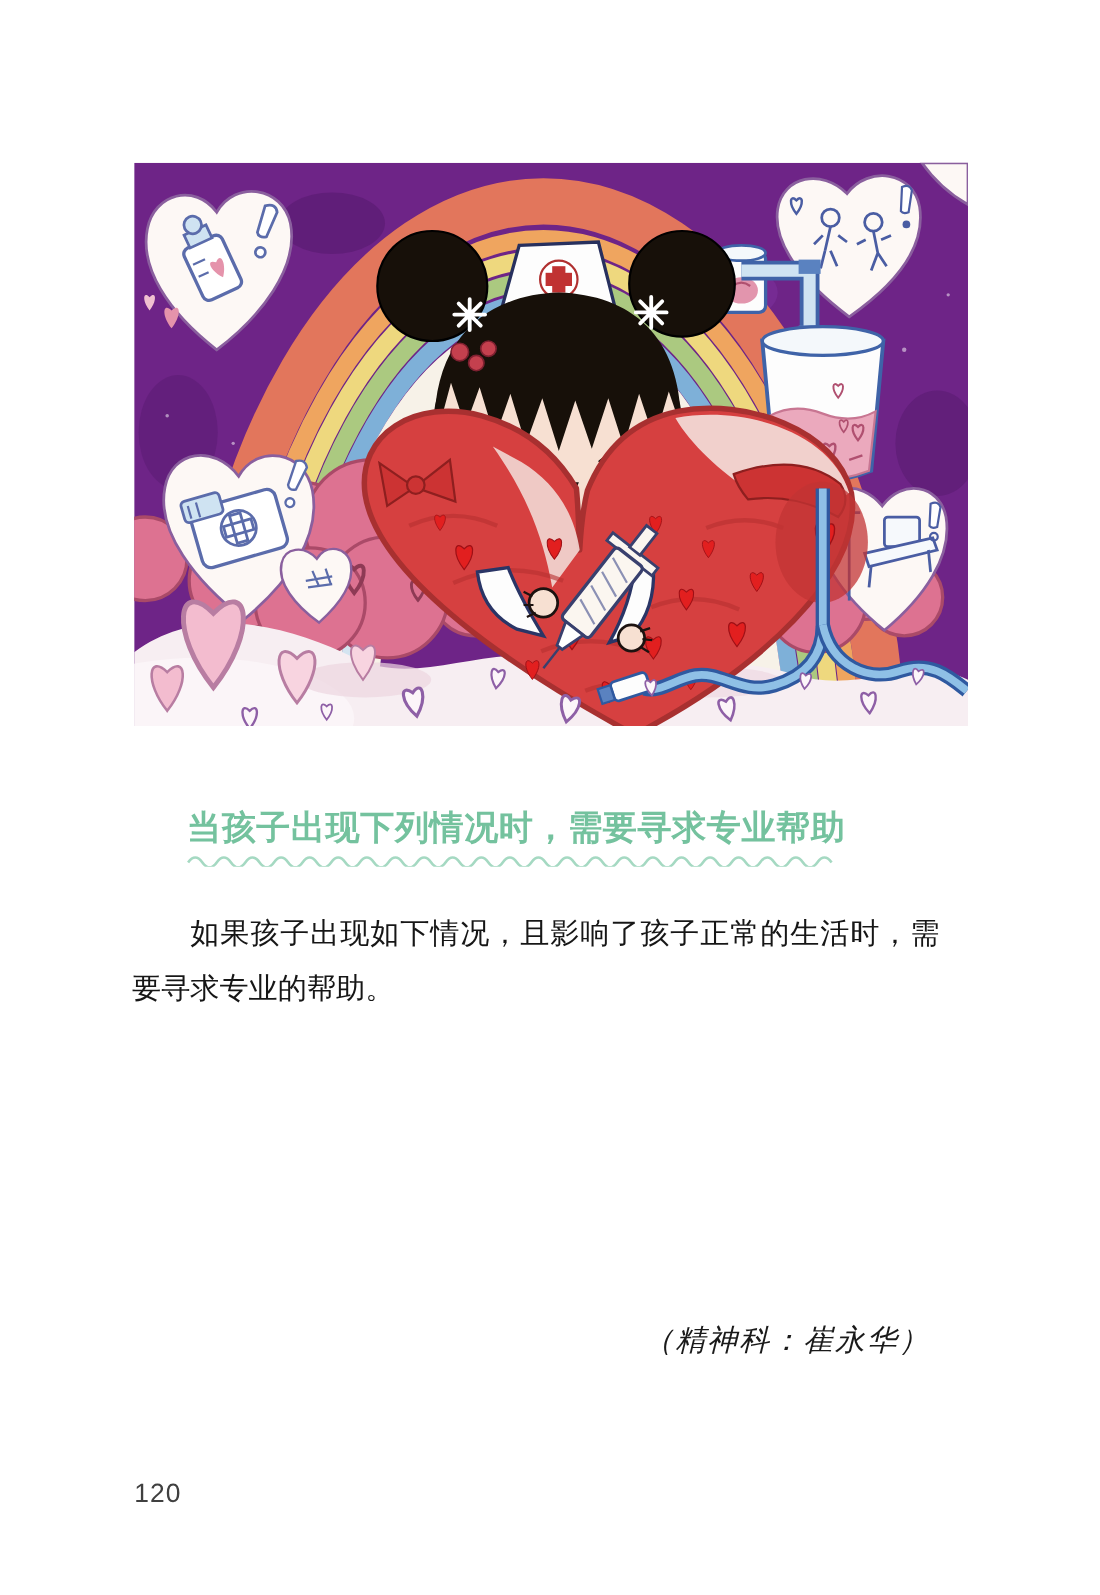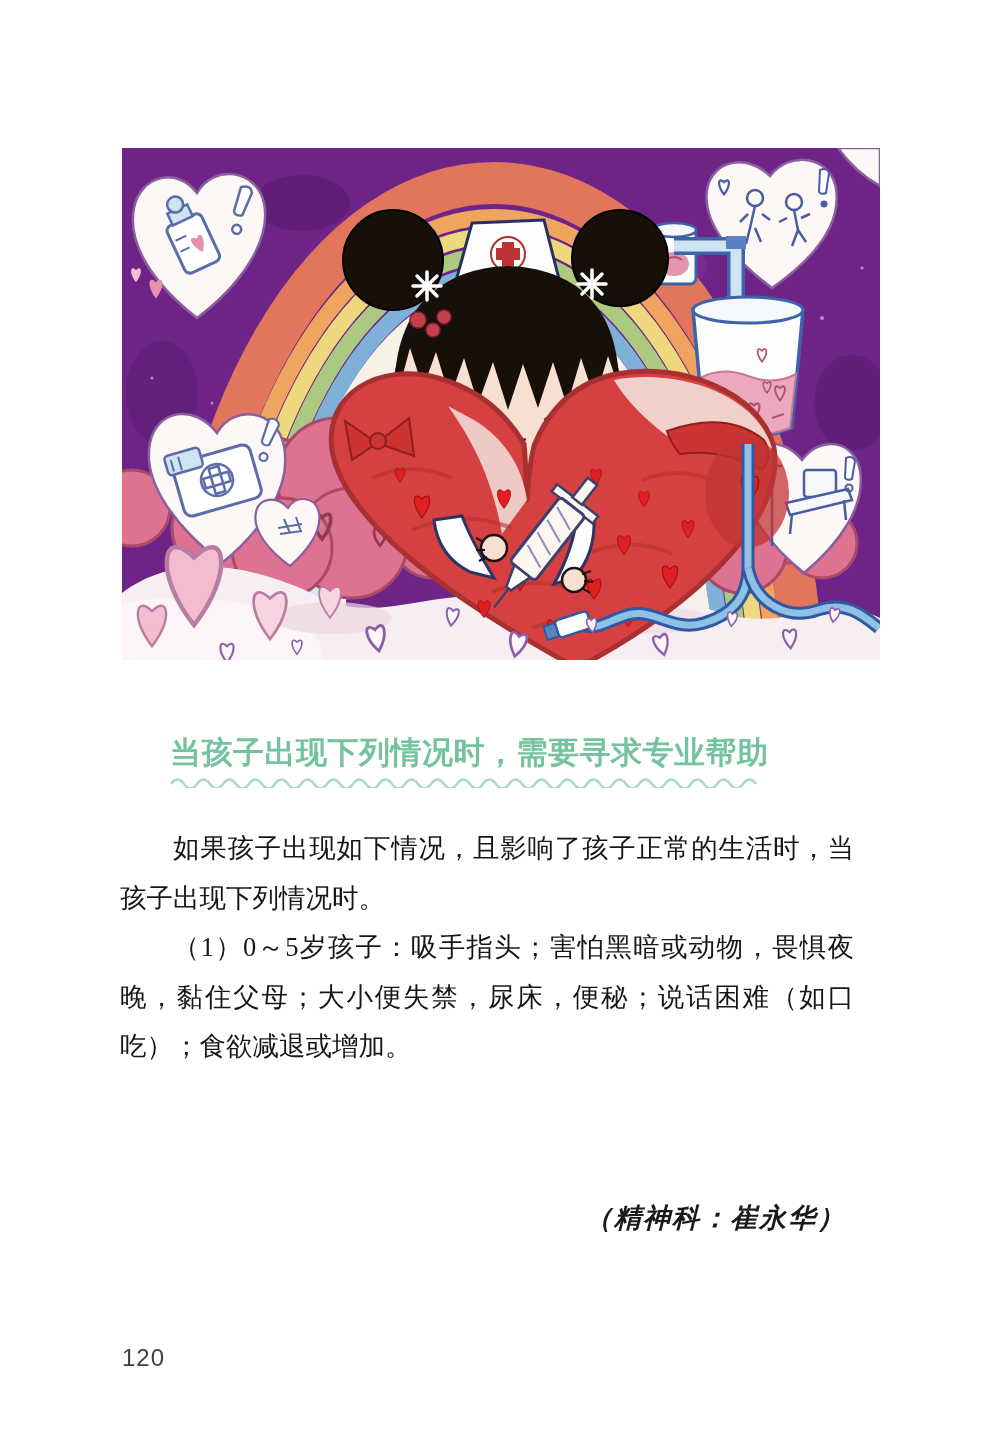--- a/index.html
+++ b/index.html
@@ -15,21 +15,21 @@
   }
   .wavy{position:absolute;left:170px;top:776px;display:block;}
   .bodytext{
     position:absolute;left:120px;top:824px;width:734px;
     font-size:26.5px;line-height:49.5px;color:#161616;text-align:justify;
     text-justify:inter-ideograph;
   }
   .bodytext p{margin:0;text-indent:2em;}
   .attribution{
     position:absolute;left:120px;top:1196px;width:726px;text-align:right;
-    font-size:27px;line-height:44px;color:#1a1a1a;font-style:italic;letter-spacing:2px;font-weight:bold;
+    font-size:27px;line-height:44px;color:#1a1a1a;font-style:italic;letter-spacing:2px;
   }
   .pagenum{
     position:absolute;left:122px;top:1344px;
     font-family:"Liberation Sans","DejaVu Sans",sans-serif;
     font-size:24px;color:#404040;letter-spacing:1px;
   }
 </style>
 </head>
 <body>
 
@@ -347,21 +347,20 @@
     </g>
   </svg>
 
   <div class="heading">当孩子出现下列情况时，需要寻求专业帮助</div>
 
   <svg class="wavy" width="600" height="12" xmlns="http://www.w3.org/2000/svg">
     <path d="M1 8 q6.5 -9 13 0 t13 0 t13 0 t13 0 t13 0 t13 0 t13 0 t13 0 t13 0 t13 0 t13 0 t13 0 t13 0 t13 0 t13 0 t13 0 t13 0 t13 0 t13 0 t13 0 t13 0 t13 0 t13 0 t13 0 t13 0 t13 0 t13 0 t13 0 t13 0 t13 0 t13 0 t13 0 t13 0 t13 0 t13 0 t13 0 t13 0 t13 0 t13 0 t13 0 t13 0 t13 0 t13 0 t13 0 t13 0" stroke="#a5d9c2" stroke-width="2.4" fill="none"></path>
   </svg>
 
   <div class="bodytext">
-    <p>如果孩子出现如下情况，且影响了孩子正常的生活时，当孩子出现下列情况时。</p>
-    <p>（1）0～5岁孩子：吸手指头；害怕黑暗或动物，畏惧夜晚，黏住父母；大小便失禁，尿床，便秘；说话困难（如口吃）；食欲减退或增加。</p>
+    <p>如果孩子出现如下情况，且影响了孩子正常的生活时，需要寻求专业的帮助。</p>
   </div>
 
   <div class="attribution">（精神科：崔永华）</div>
 
   <div class="pagenum">120</div>
 
 </div>
 
 </body></html>

